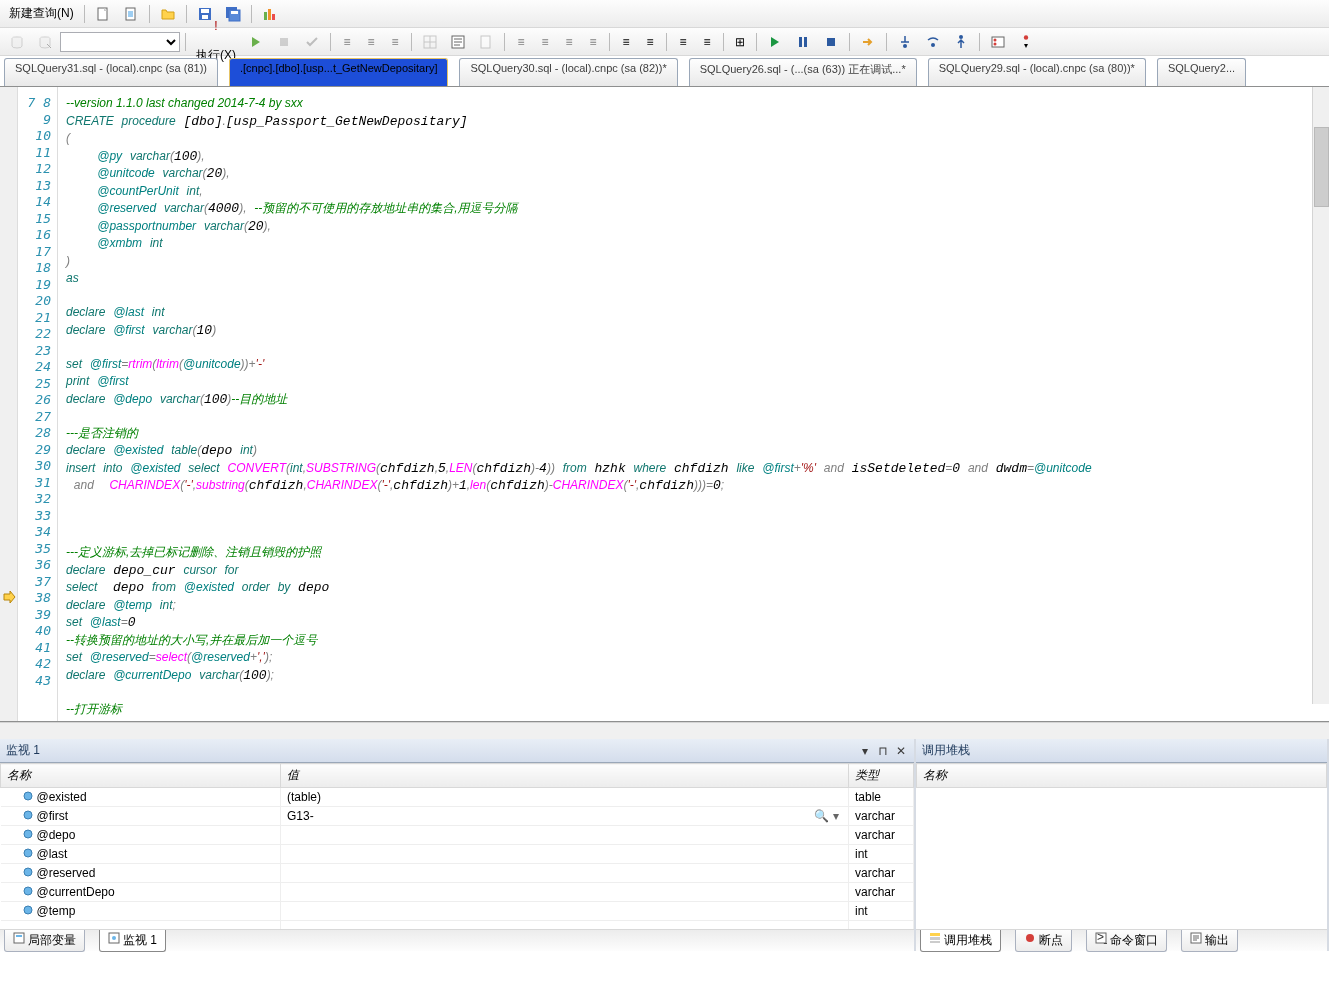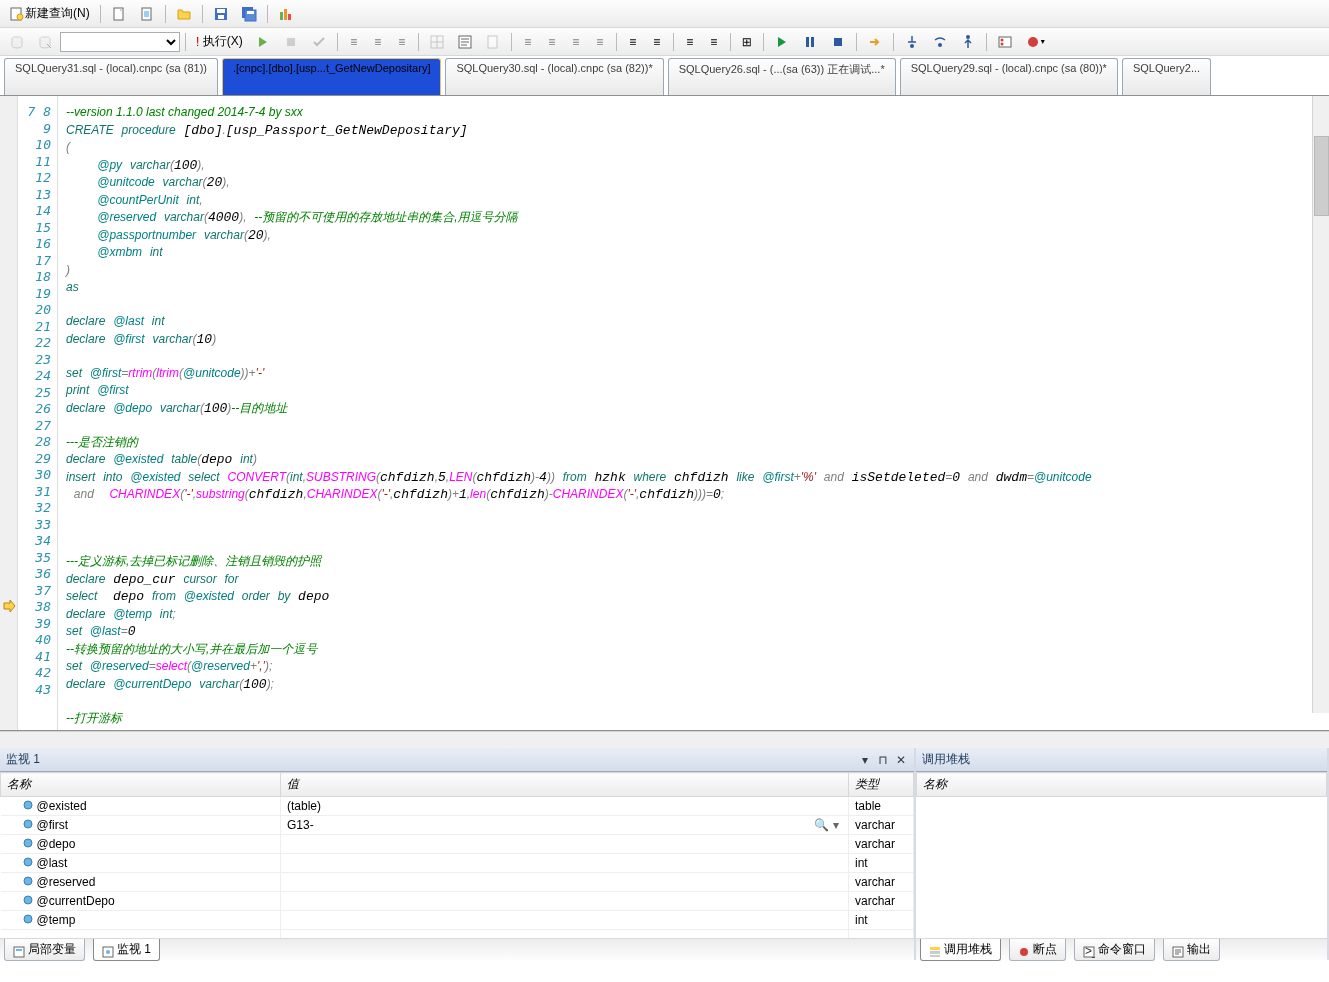--- a/index.html
+++ b/index.html
@@ -1,24 +1,24 @@
 <!DOCTYPE html>
 <html><head>
   <meta charset="utf-8">
   <style>
     * { margin: 0; padding: 0; box-sizing: border-box; font-family: "Microsoft YaHei", "Segoe UI", Tahoma, sans-serif; font-size: 12px; }
     body { background: #fff; overflow: hidden; width: 1329px; height: 982px; }
     
     .toolbar-row { display: flex; align-items: center; padding: 2px 4px; border-bottom: 1px solid #d8d8d8; background: linear-gradient(#fdfdfd, #ececec); height: 28px; gap: 2px; }
-    .toolbar-btn { display: inline-flex; align-items: center; justify-content: center; padding: 2px 4px; border: 1px solid transparent; cursor: pointer; height: 22px; min-width: 22px; }
+    .toolbar-btn { display: inline-flex; align-items: center; justify-content: center; padding: 2px 4px; border: 1px solid transparent; cursor: pointer; height: 22px; min-width: 22px; flex-direction: column; }
     .toolbar-sep { width: 1px; height: 18px; background: #bbb; margin: 0 3px; }
     .toolbar-combo { height: 20px; border: 1px solid #abadb3; background: #fff; min-width: 120px; }
     .icon-svg { width: 16px; height: 16px; }
     
-    .doc-tabs { display: flex; background: #fff; border-bottom: 1px solid #8e8f8f; padding: 2px 4px 0; gap: 4px; height: 40px; }
+    .doc-tabs { display: flex; background: #fff; border-bottom: 1px solid #8e8f8f; padding: 2px 4px 0; gap: 11px; height: 31px; }
     .doc-tab { padding: 3px 10px; background: linear-gradient(#fefefe,#e9e9e9); border: 1px solid #9aa7b8; border-bottom: none; cursor: pointer; color: #3d3d3d; white-space: nowrap; font-size: 11px; border-radius: 3px 3px 0 0; }
     .doc-tab.active { background: #1d4ed8; border-color: #e5c365; color: #000; }
     
     .editor-area { display: flex; height: 635px; border-bottom: 1px solid #8e8f8f; position: relative; font-style: italic; }
     .breakpoint-margin { width: 18px; background: #f0f0f0; border-right: 1px solid #ddd; position: relative; }
     .bp-arrow { position: absolute; left: 2px; }
     .gutter { background: #fff; text-align: right; padding: 0 6px; color: #2b91af; font-family: Consolas, monospace; font-size: 13px; border-right: 1px solid #ddd; line-height: 16.5px; padding-top: 8px; user-select: none; width: 40px; }
     .code { flex: 1; font-family: Consolas, "Courier New", monospace; font-size: 13px; line-height: 16.5px; padding: 8px 4px 0 8px; white-space: pre; overflow: auto; }
     .code .kw { color: #0f766e; }
     .code .fn { color: #ff00ff; }
@@ -39,21 +39,21 @@
     
     .grid { flex: 1; overflow: auto; background: #fff; }
     .grid table { width: 100%; border-collapse: collapse; table-layout: fixed; }
     .grid th { background: linear-gradient(#fdfdfd,#ececec); text-align: left; padding: 3px 6px; border: 1px solid #d8d8d8; font-weight: normal; color: #000; font-style: italic; }
     .grid td { padding: 2px 6px; border-right: 1px solid #eee; border-bottom: 1px solid #eee; white-space: nowrap; overflow: hidden; text-overflow: ellipsis; }
     .var-ico { display: inline-block; width: 10px; height: 10px; margin-right: 4px; }
     .row-arrow { display:inline-block; width:12px; }
     .magnify { float: right; color: #666; padding-right: 3px; }
     
     .panel-tabs { display: flex; background: linear-gradient(#ececec,#fdfdfd); border-top: 1px solid #d8d8d8; padding: 0 4px; height: 22px; align-items: flex-start; }
-    .panel-tab { padding: 2px 8px; background: linear-gradient(#fdfdfd,#ececec); border: 1px solid #aab1bf; border-top: none; cursor: pointer; display: flex; align-items: flex-end; gap: 3px; margin-right: 8px; font-size: 11px; border-radius: 0 0 3px 3px; }
+    .panel-tab { padding: 2px 8px; background: linear-gradient(#fdfdfd,#ececec); border: 1px solid #aab1bf; border-top: none; cursor: pointer; display: flex; align-items: flex-start; gap: 3px; margin-right: 14px; font-size: 11px; border-radius: 0 0 3px 3px; }
     .panel-tab.active { background: #fff; border-color: #888; }
     .pt-ico { width: 12px; height: 12px; }
   </style>
 </head>
 <body>
 
 <div class="toolbar-row">
   <span class="toolbar-btn">
     <svg class="icon-svg" viewBox="0 0 16 16">
         <rect x="2" y="2" width="10" height="12" fill="#fff" stroke="#666"></rect>

